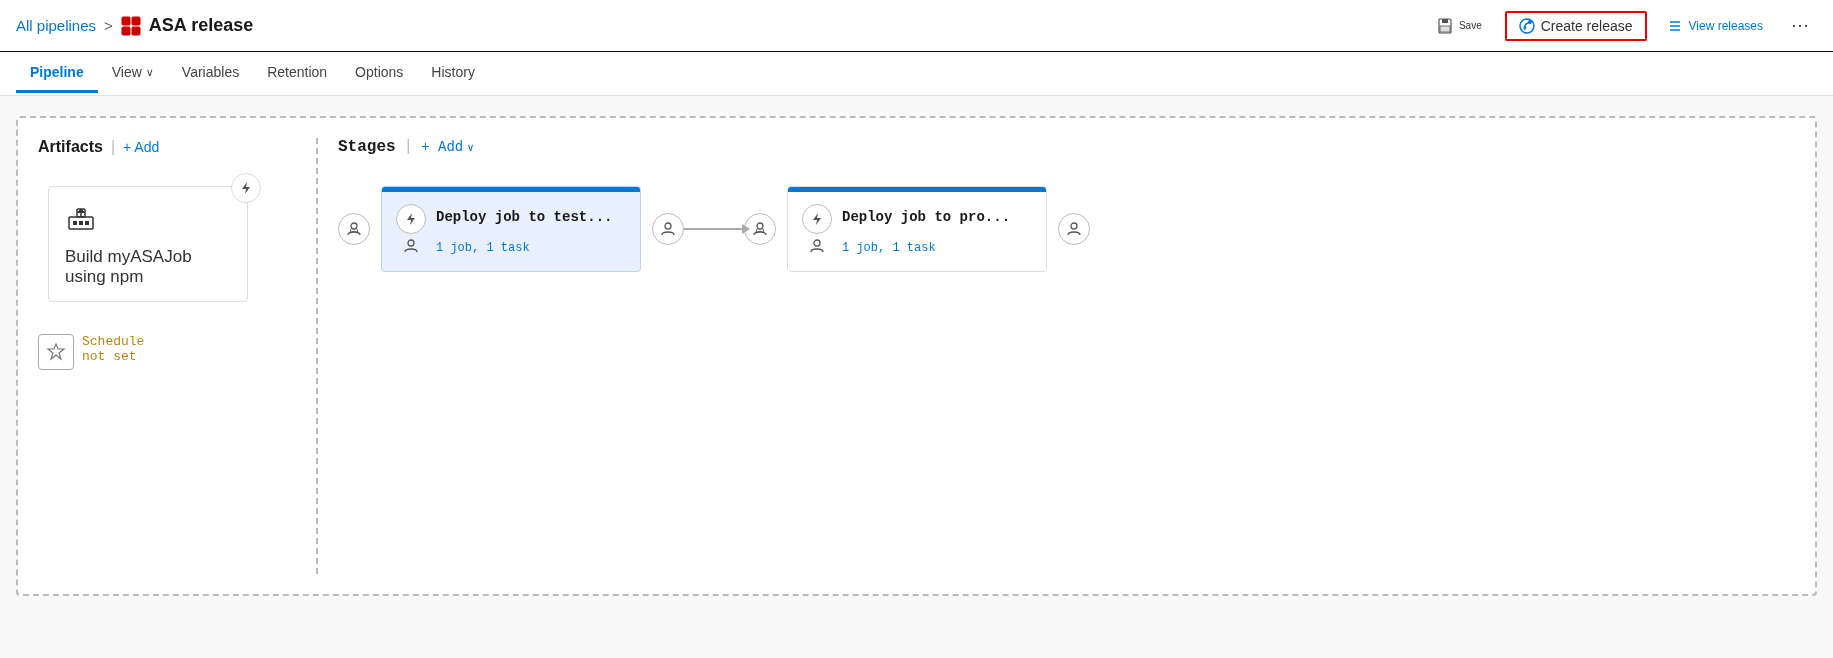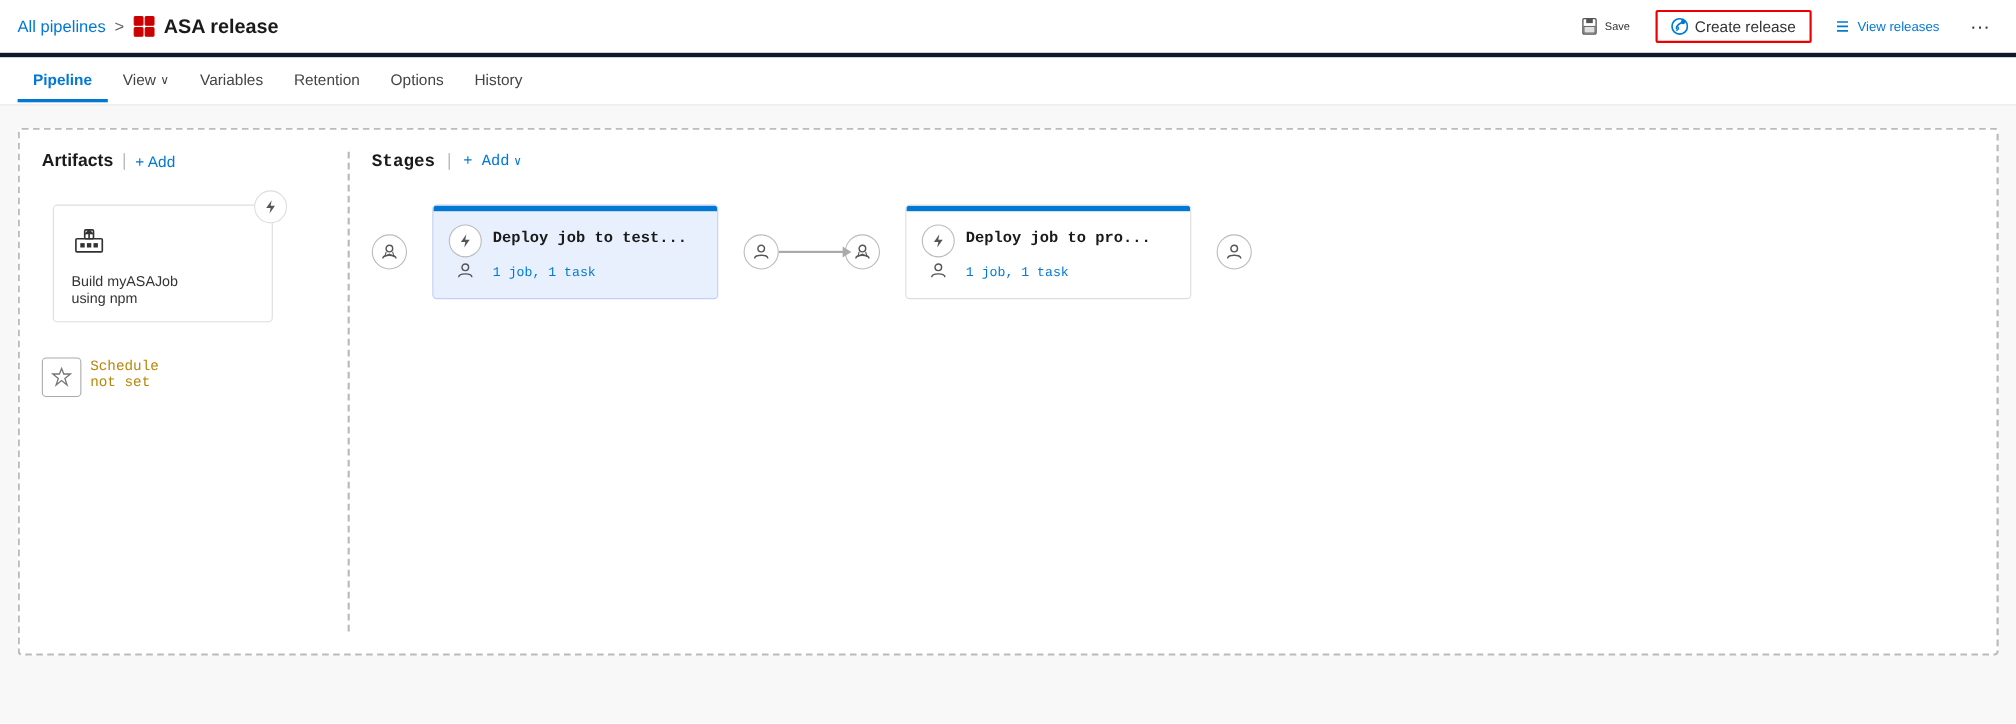--- a/index.html
+++ b/index.html
@@ -4,21 +4,21 @@
   <style>
     * { box-sizing: border-box; margin: 0; padding: 0; }
     body { font-family: 'Segoe UI', Arial, sans-serif; background: #fff; color: #333; font-size: 14px; }
 
     
     .header {
       display: flex;
       align-items: center;
       justify-content: space-between;
       padding: 8px 16px;
-      border-bottom: 4px solid #0f172a;
+      border-bottom: 1px solid #0f172a;
       height: 52px;
     }
     .header-left {
       display: flex;
       align-items: center;
       gap: 8px;
     }
     .breadcrumb-link {
       color: #0078d4;
       cursor: pointer;
@@ -190,21 +190,21 @@
       display: flex;
       align-items: center;
       justify-content: center;
       font-size: 14px;
     }
     .artifact-icon {
       font-size: 24px;
       color: #333;
     }
     .artifact-name {
-      font-size: 13px;
+      font-size: 17px;
       color: #333;
     }
 
     
     .schedule-section {
       display: flex;
       align-items: flex-start;
       gap: 8px;
       margin-top: 12px;
       font-family: Liberation Mono, monospace;
@@ -255,21 +255,21 @@
       height: 0;
       border-left: 8px solid #aaa;
       border-top: 5px solid transparent;
       border-bottom: 5px solid transparent;
     }
 
     
     .stage-wrapper {
       display: flex;
       align-items: center;
-      gap: 23px;
+      gap: 11px;
     }
 
     .stage-side-icon {
       width: 32px;
       height: 32px;
       border-radius: 50%;
       background: #fff;
       border: 1px solid #bbb;
       display: flex;
       align-items: center;

